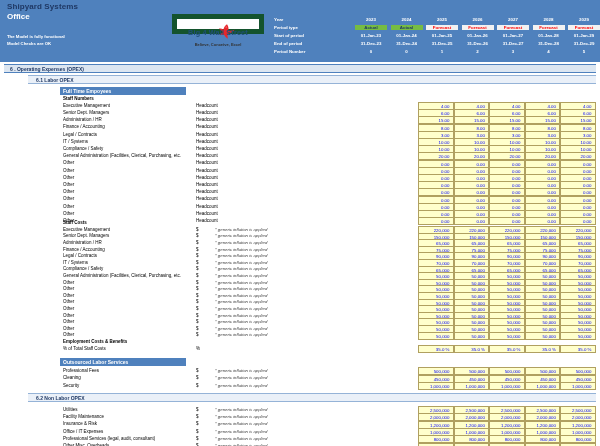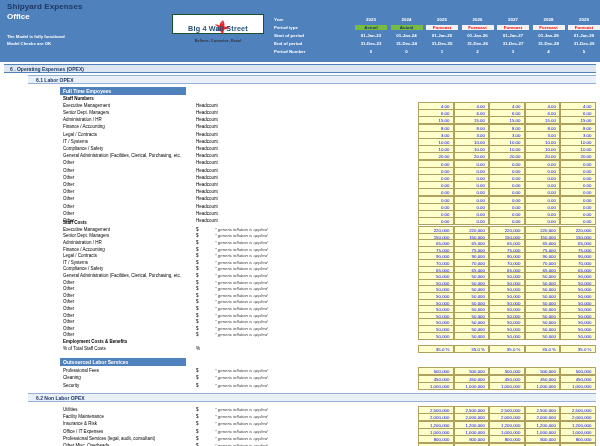--- a/index.html
+++ b/index.html
@@ -39,21 +39,21 @@
   .hdr-note2 {
     position: absolute; left: 7px; top: 41px;
     font-size: 4.3px; font-weight: bold; color: #ffffff;
   }
 
   
   .logo-box {
     position: absolute; left: 172px; top: 14px;
     width: 92px; height: 20px;
     background: #ffffff;
-    border: 1px solid #14532d;
+    border: 5px solid #14532d;
   }
   .logo-inner {
     position: relative; width: 100%; height: 100%;
   }
   .logo-text {
     position: absolute; left: 0; top: 9px; width: 100%;
     text-align: center;
     font-size: 7.2px; font-weight: bold; color: #1f4e79;
     letter-spacing: .2px;
   }
@@ -173,21 +173,21 @@
     line-height: 7px;
     white-space: nowrap;
   }
 </style>
 </head>
 <body>
 
 <div id="page">
 
   <div class="header-band">
-    <div class="hdr-title">Shipyard Expenses</div>
+    <div class="hdr-title">Shipyard Systems</div>
     <div class="hdr-sub">Office</div>
     <div class="hdr-note1">The Model is fully functional</div>
     <div class="hdr-note2">Model Checks are OK</div>
 
     <div class="logo-box">
       <div class="logo-inner">
         <svg class="logo-eagle" viewBox="0 0 40 40">
           <path d="M20 4 C16 6 13 11 12 16 C9 14 5 13 2 14 C6 16 9 19 11 22 C8 23 5 25 3 28 C7 27 11 27 14 28 C16 32 19 35 22 36 C21 32 21 28 22 25 C27 24 33 21 37 16 C32 18 27 19 23 18 C24 13 23 8 20 4 Z" fill="#e8272c"></path>
           <circle cx="18" cy="10" r="1.1" fill="#ffffff"></circle>
         </svg>

